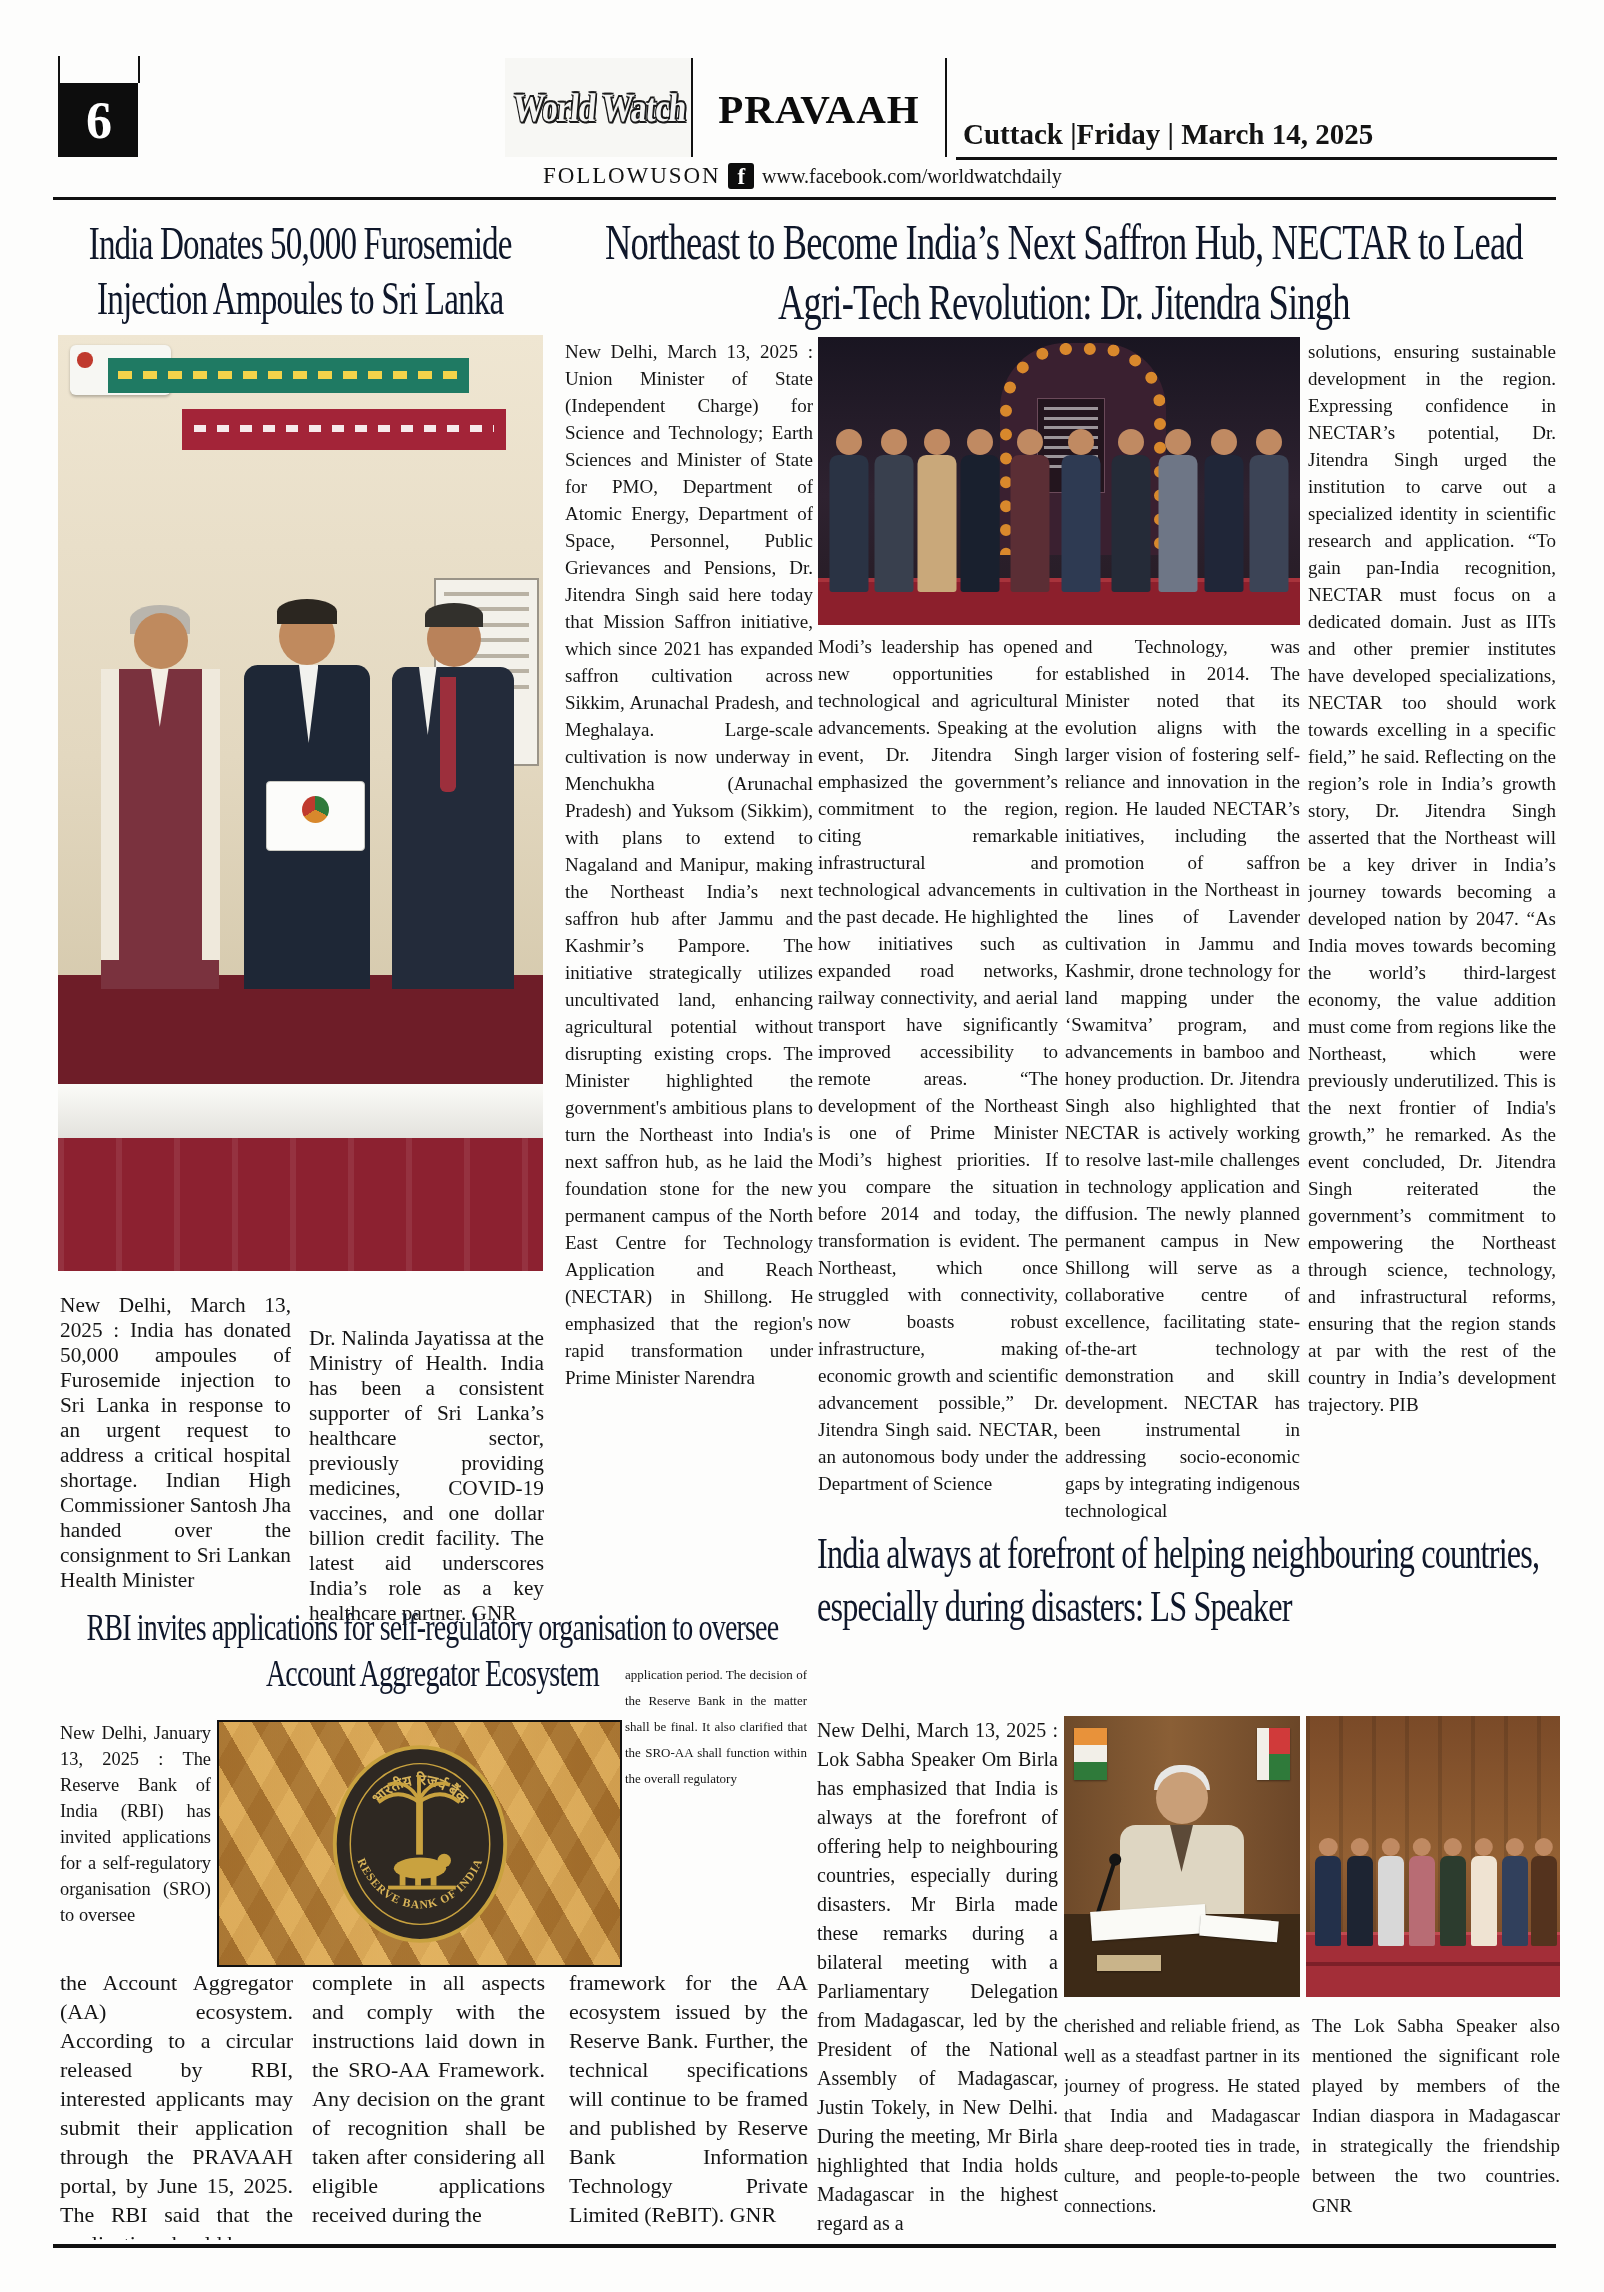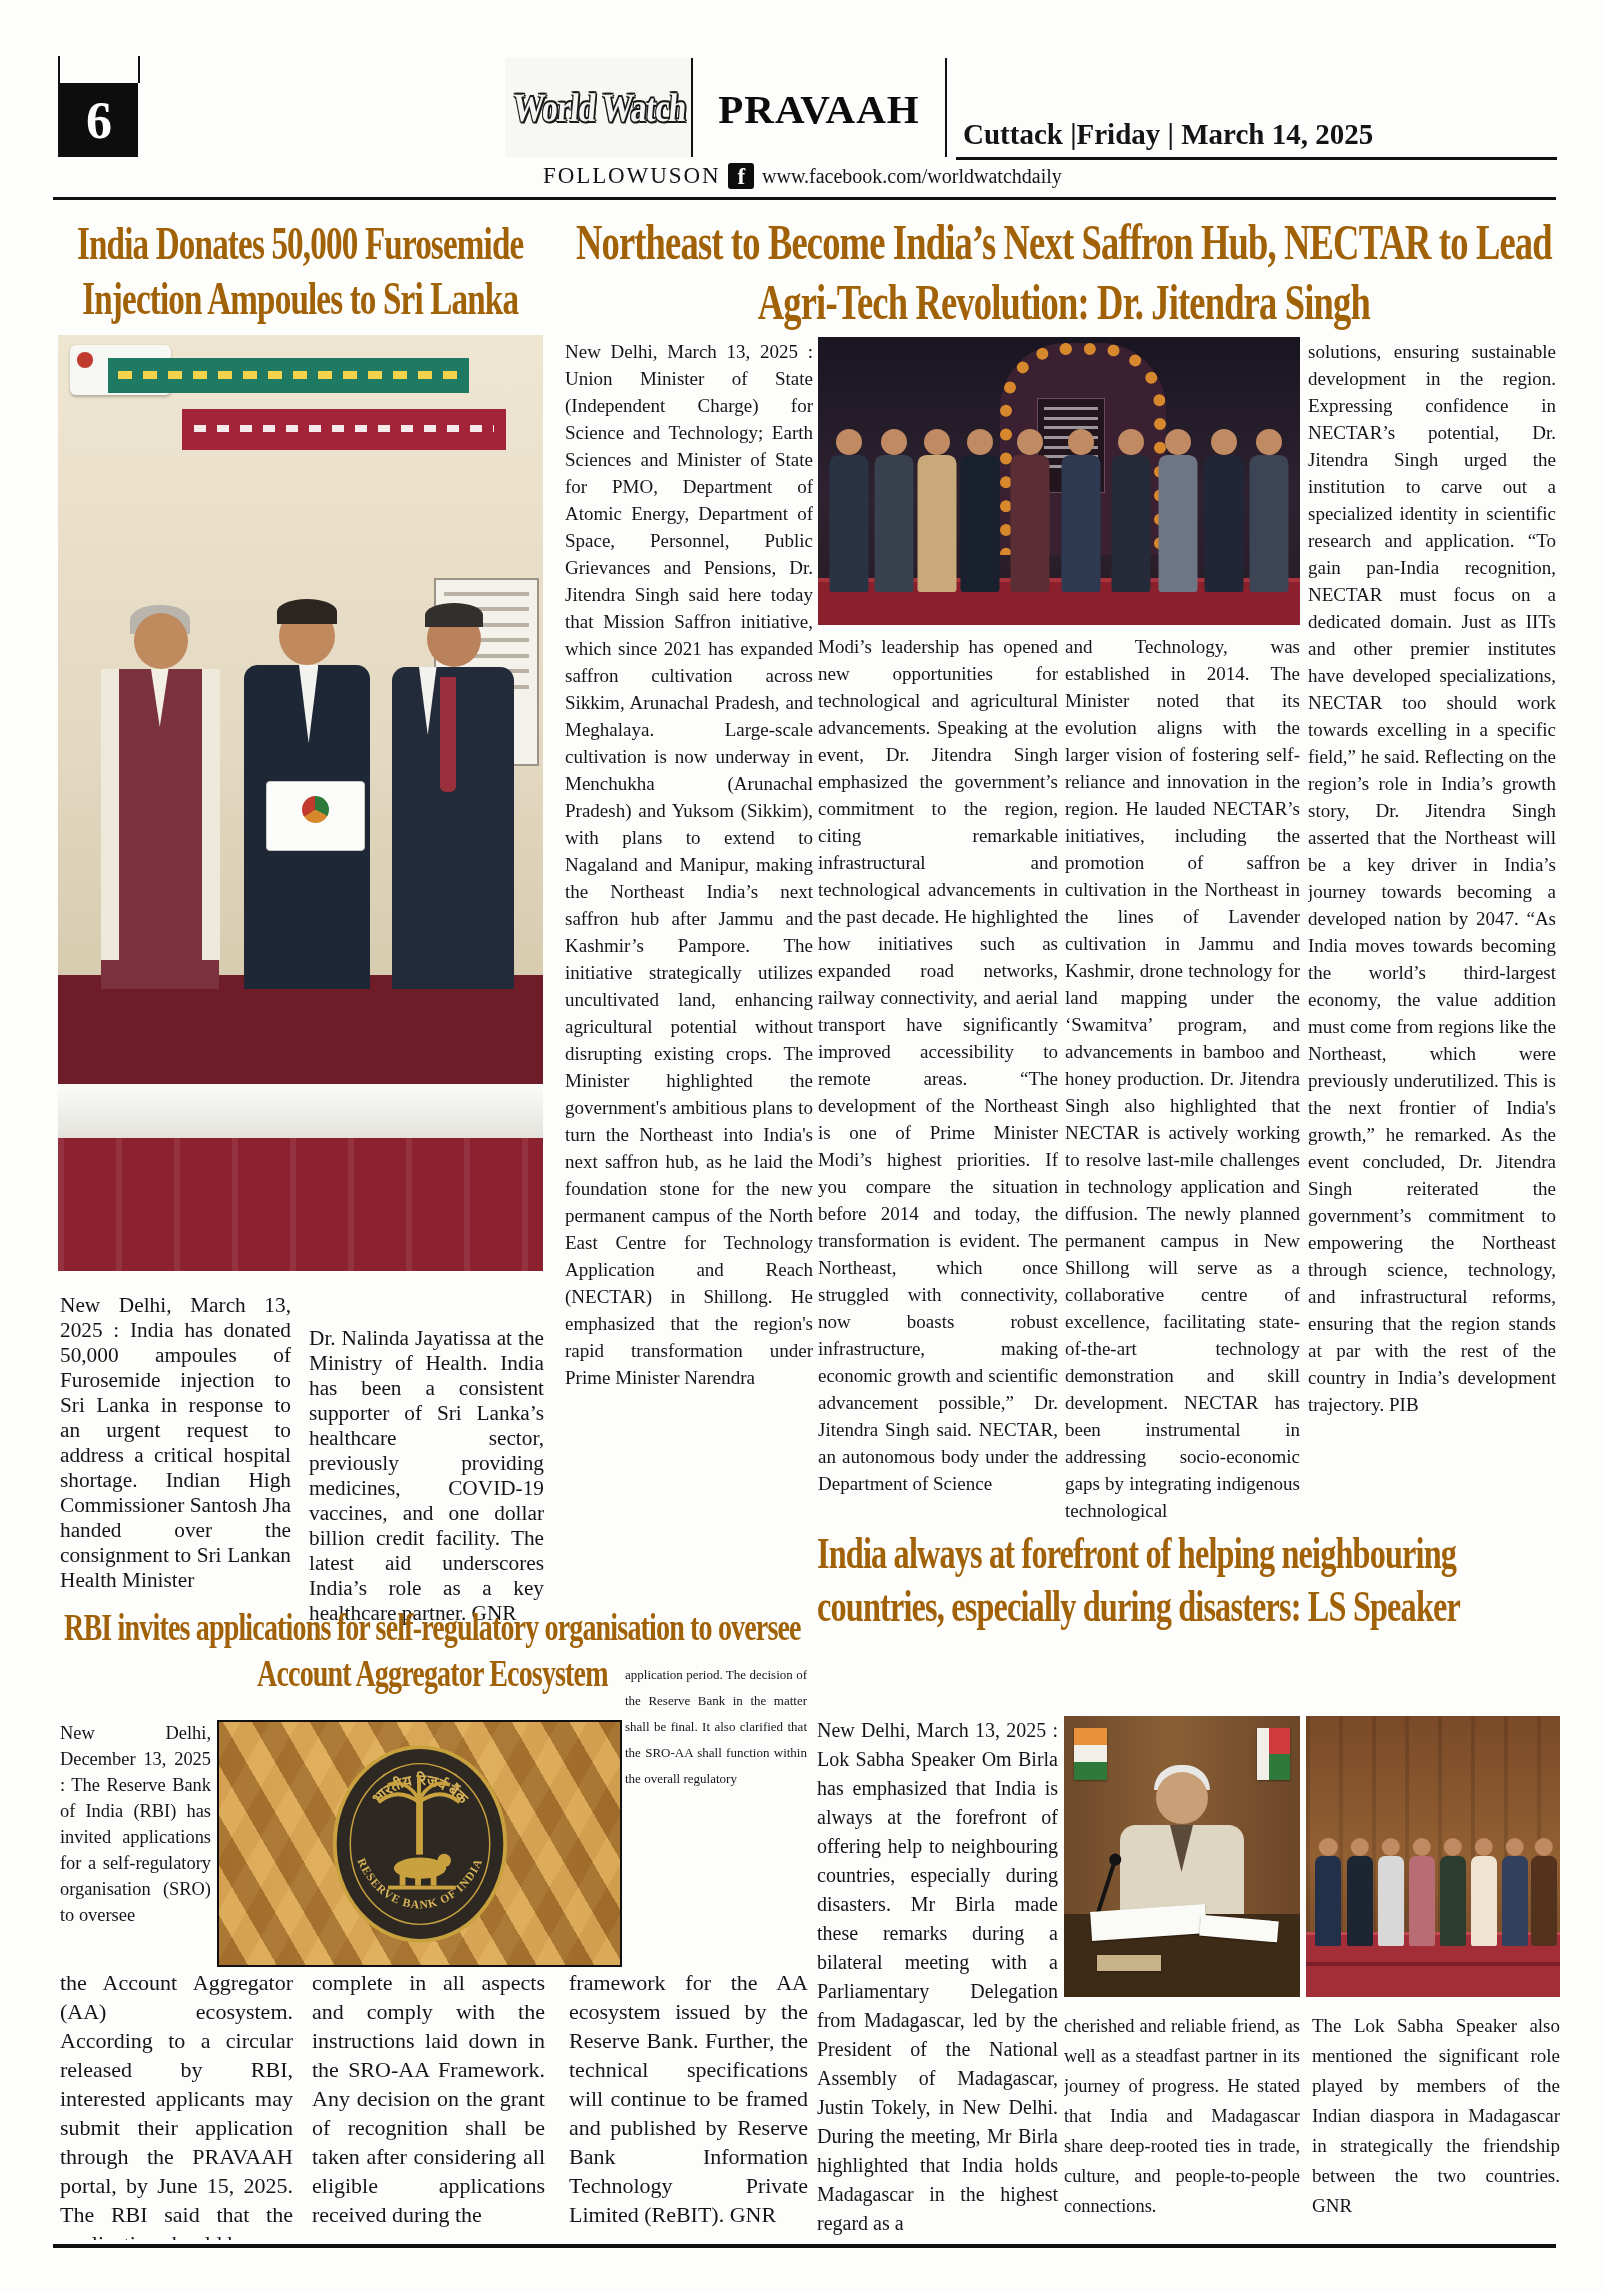--- a/index.html
+++ b/index.html
@@ -18,21 +18,21 @@
             white-space:nowrap;}
   #section-title{position:absolute;left:695px;top:85px;width:248px;text-align:center;
             font-size:41px;font-weight:bold;letter-spacing:1px;color:#0c0c0c;}
   #dateline{position:absolute;left:963px;top:118px;width:592px;font-size:29px;font-weight:bold;white-space:nowrap;}
   #follow-line{position:absolute;left:543px;top:163px;width:524px;display:flex;align-items:center;gap:7.8px;}
   #follow-line .follow{font-size:23px;letter-spacing:1.9px;}
   #fb-icon{width:26px;height:26px;background:#0d0d0d;border-radius:2.9px;display:flex;align-items:flex-end;justify-content:center;}
   #fb-icon span{color:#fff;font-size:23px;font-weight:bold;line-height:25px;font-family:"Liberation Serif",serif;}
   #follow-line .url{font-size:20px;}
   
-  .headline{position:absolute;font-weight:bold;color:#a16207;}
+  .headline{position:absolute;font-weight:normal;color:#0f172a;}
   .headline .condense{transform:scale(0.85,1.18);transform-origin:center top;width:117.6%;margin-left:-8.8%;
                       text-align:center;letter-spacing:-1px;line-height:1.18;}
   .headline .condense-left{transform:scale(0.85,1.18);transform-origin:left top;width:117.6%;
                       text-align:left;letter-spacing:-1px;line-height:1.18;}
   
   .col{position:absolute;text-align:justify;color:#151515;overflow:hidden;}
   
   .photo{position:absolute;overflow:hidden;}
   
   #sl-photo{left:58px;top:335px;width:485px;height:936px;background:linear-gradient(180deg,#efe6d2 0%,#e3d8c0 45%,#d4c8ab 75%,#c9bc9e 100%);}
@@ -208,21 +208,21 @@
   </div>
 
   <div class="col" style="left:818px;top:633px;width:240px;height:959px;font-size:19px;line-height:27px;">Modi’s leadership has opened new opportunities for technological and agricultural advancements. Speaking at the event, Dr. Jitendra Singh emphasized the government’s commitment to the region, citing remarkable infrastructural and technological advancements in the past decade. He highlighted how initiatives such as expanded road networks, railway connectivity, and aerial transport have significantly improved accessibility to remote areas. “The development of the Northeast is one of Prime Minister Modi’s highest priorities. If you compare the situation before 2014 and today, the transformation is evident. The Northeast, which once struggled with connectivity, now boasts robust infrastructure, making economic growth and scientific advancement possible,” Dr. Jitendra Singh said. NECTAR, an autonomous body under the Department of Science</div>
   <div class="col" style="left:1065px;top:633px;width:235px;height:959px;font-size:19px;line-height:27px;">and Technology, was established in 2014. The Minister noted that its evolution aligns with the larger vision of fostering self-reliance and innovation in the region. He lauded NECTAR’s initiatives, including the promotion of saffron cultivation in the Northeast in the lines of Lavender cultivation in Jammu and Kashmir, drone technology for land mapping under the ‘Swamitva’ program, and advancements in bamboo and honey production. Dr. Jitendra Singh also highlighted that NECTAR is actively working to resolve last-mile challenges in technology application and diffusion. The newly planned permanent campus in New Shillong will serve as a collaborative centre of excellence, facilitating state-of-the-art technology demonstration and skill development. NECTAR has been instrumental in addressing socio-economic gaps by integrating indigenous technological</div>
   <div class="col" style="left:1308px;top:338px;width:248px;height:1254px;font-size:19px;line-height:27px;">solutions, ensuring sustainable development in the region. Expressing confidence in NECTAR’s potential, Dr. Jitendra Singh urged the institution to carve out a specialized identity in scientific research and application. “To gain pan-India recognition, NECTAR must focus on a dedicated domain. Just as IITs and other premier institutes have developed specializations, NECTAR too should work towards excelling in a specific field,” he said. Reflecting on the region’s role in India’s growth story, Dr. Jitendra Singh asserted that the Northeast will be a key driver in India’s journey towards becoming a developed nation by 2047. “As India moves towards becoming the world’s third-largest economy, the value addition must come from regions like the Northeast, which were previously underutilized. This is the next frontier of India's growth,” he remarked. As the event concluded, Dr. Jitendra Singh reiterated the government’s commitment to empowering the Northeast through science, technology, and infrastructural reforms, ensuring that the region stands at par with the rest of the country in India’s development trajectory. PIB</div>
 
   <div class="headline" style="left:58px;top:1605px;width:749px;font-size:33px;">
     <div class="condense">RBI invites applications for self-regulatory organisation to oversee Account Aggregator Ecosystem</div>
   </div>
 
-  <div class="col" style="left:60px;top:1720px;width:151px;height:245px;font-size:18.4px;line-height:26px;">New Delhi, December 13, 2025 : The Reserve Bank of India (RBI) has invited applications for a self-regulatory organisation (SRO) to oversee</div>
+  <div class="col" style="left:60px;top:1720px;width:151px;height:245px;font-size:18.4px;line-height:26px;">New Delhi, January 13, 2025 : The Reserve Bank of India (RBI) has invited applications for a self-regulatory organisation (SRO) to oversee</div>
 
   <div id="rbi-photo" class="photo">
     <svg width="184" height="208" viewBox="0 0 190 214">
       <ellipse cx="95" cy="107" rx="88" ry="100" fill="#2e2822" stroke="#c9a23f" stroke-width="4"></ellipse>
       <ellipse cx="95" cy="107" rx="72" ry="83" fill="none" stroke="#c9a23f" stroke-width="1.5"></ellipse>
       <path id="arcTop" d="M 32,110 A 64,78 0 0 1 158,110" fill="none"></path>
       <path id="arcBot" d="M 24,100 A 72,88 0 0 0 166,100" fill="none"></path>
       <text font-size="15" fill="#d9b458" font-weight="bold">
         <textPath href="#arcTop" startOffset="50%" text-anchor="middle">भारतीय रिज़र्व बैंक</textPath>
       </text>

